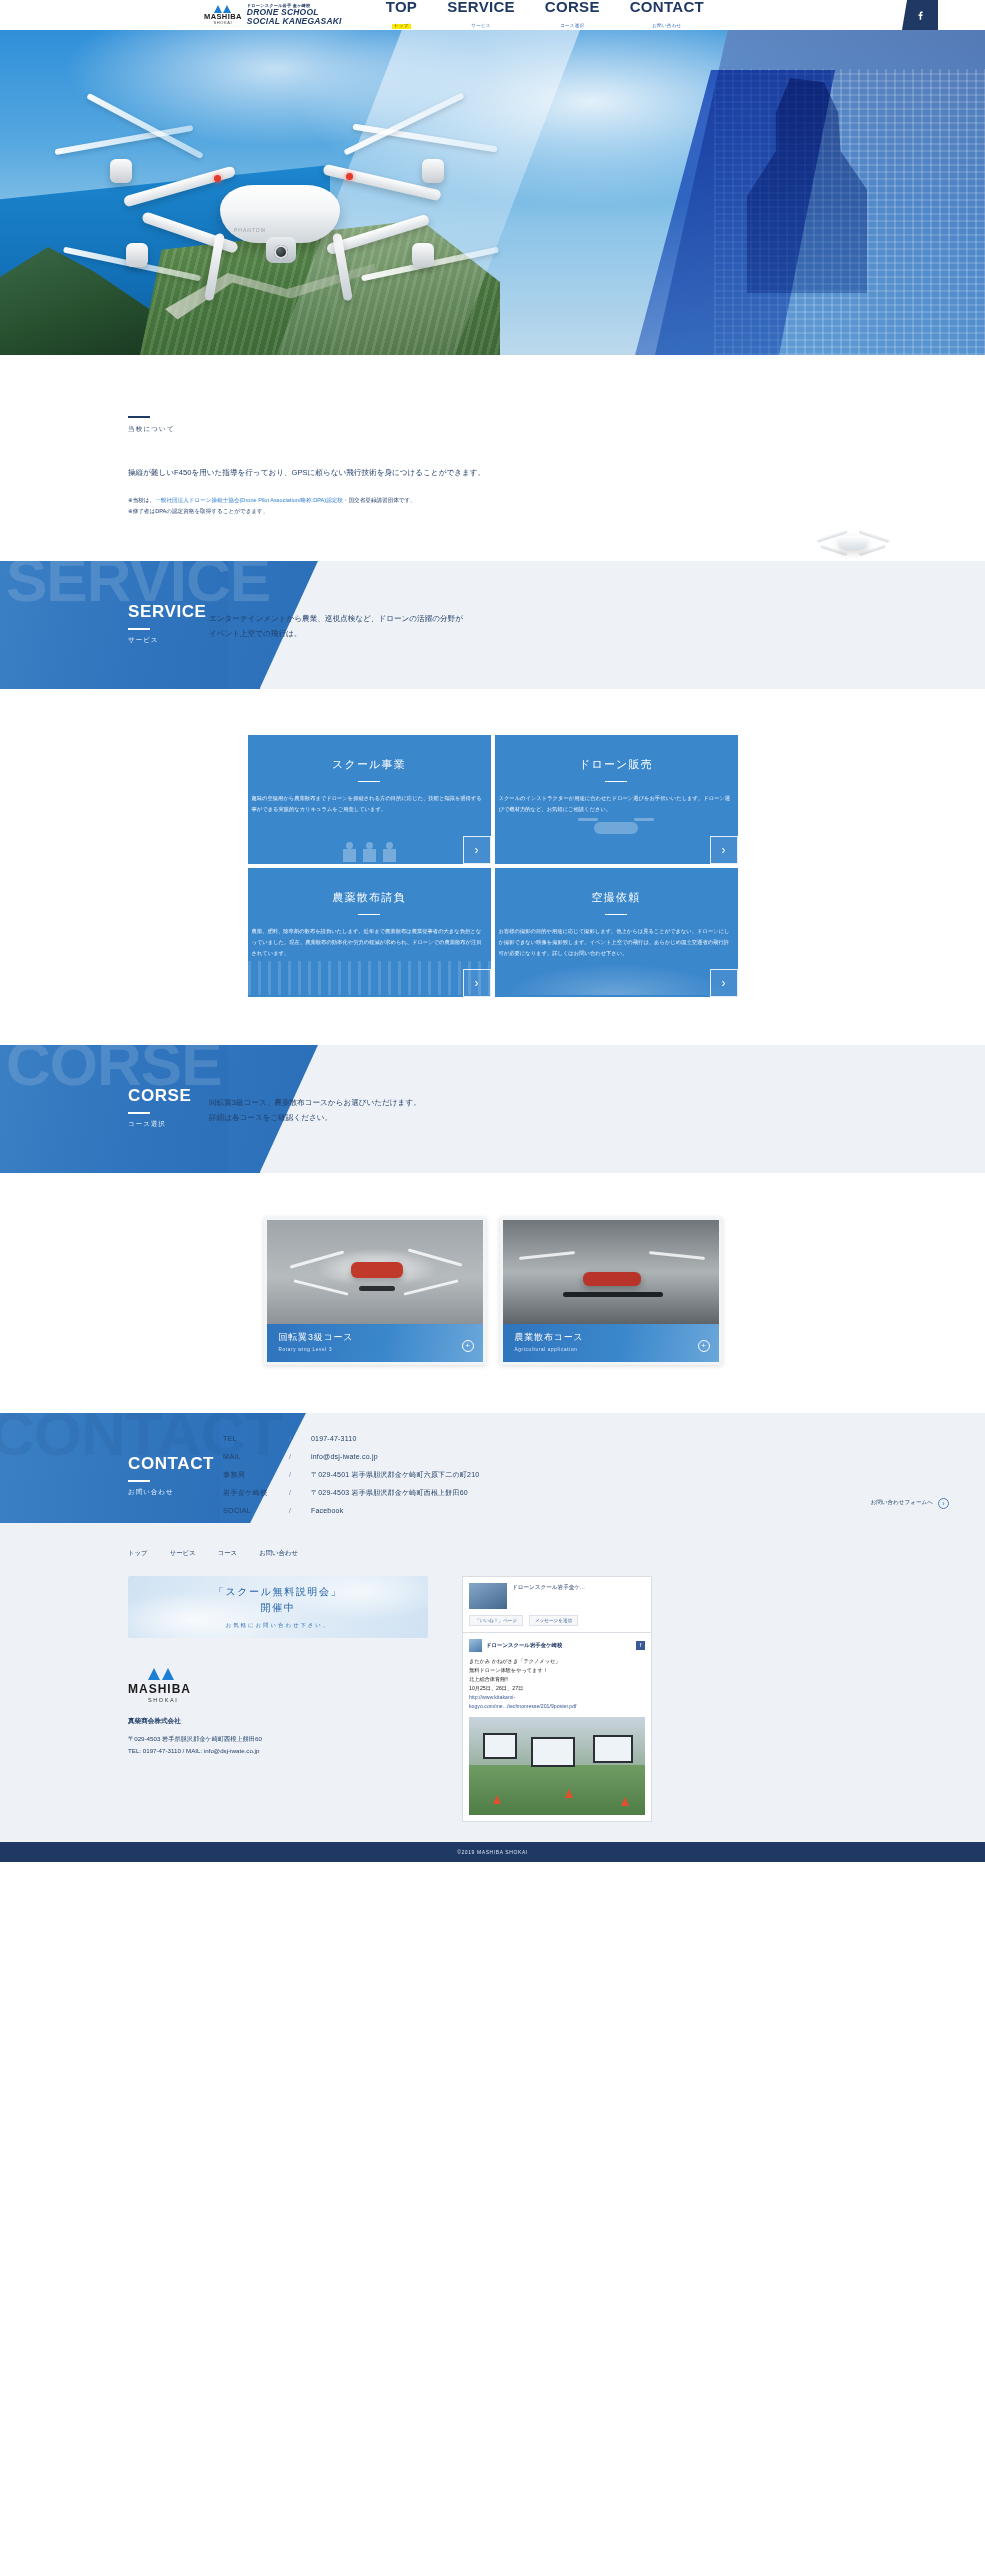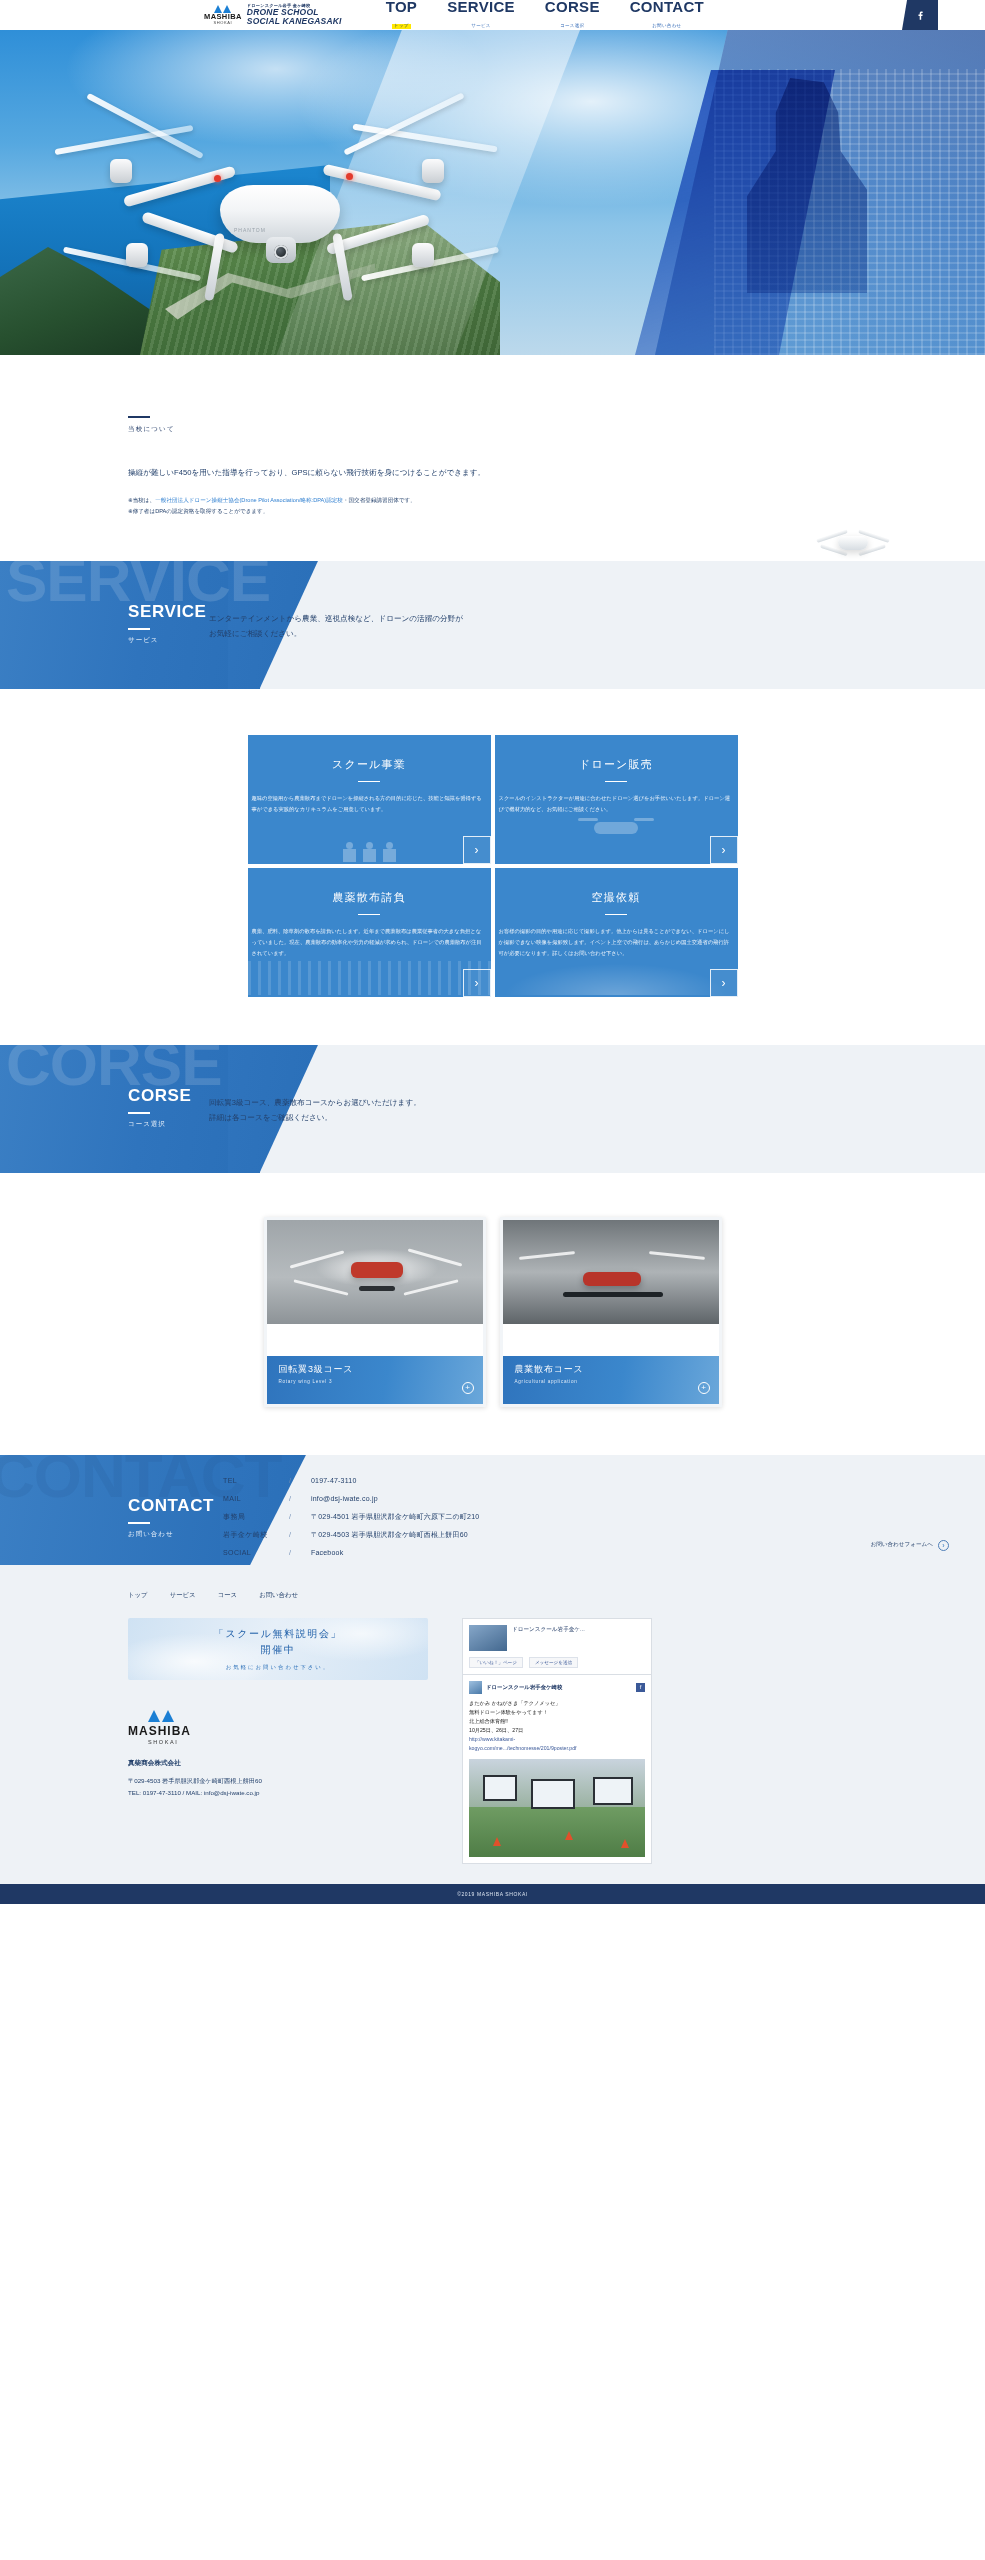--- a/index.html
+++ b/index.html
@@ -225,21 +225,21 @@
   .course-grid { width:460px; margin:0 auto; display:flex; gap:14px; justify-content:center; }
   .course-card { width:222px; background:#fff; border:3px solid #f2f5f8; box-shadow:0 1px 5px rgba(0,0,0,.14); }
   .course-img { height:104px; position:relative; overflow:hidden; background:#b9bec2; }
   .ci-a { background:linear-gradient(180deg,#9fa5a9 0%,#b6bbbe 55%,#8d9397 100%); }
   .ci-b { background:linear-gradient(180deg,#6f7579 0%,#aeb3b6 50%,#5e6468 100%); }
   .ci-a:before{content:"";position:absolute;left:40px;top:26px;width:140px;height:44px;
     background:radial-gradient(ellipse at 50% 50%, rgba(255,255,255,.85), rgba(255,255,255,0) 62%);}
   .ci-red { position:absolute; left:84px; top:42px; width:52px; height:16px; background:#c0392b; border-radius:6px; box-shadow:0 3px 7px rgba(0,0,0,.28);}
   .ci-prop { position:absolute; height:3px; width:56px; background:rgba(255,255,255,.8); border-radius:3px;}
   .ci-bar { position:absolute; height:5px; background:#2b2f33; border-radius:3px; }
-  .course-cap { position:relative; height:48px; background:linear-gradient(100deg,#2f74bd 0%,#3b87cc 55%,#6aa7da 100%); color:#fff; padding:7px 0 0 12px;margin-top:32px;}
+  .course-cap { position:relative; height:38px; background:linear-gradient(100deg,#2f74bd 0%,#3b87cc 55%,#6aa7da 100%); color:#fff; padding:7px 0 0 12px;}
   .course-cap .t { font-size:9px; letter-spacing:.8px; }
   .course-cap .s { font-size:4.6px; letter-spacing:.7px; color:#dfeaf6; margin-top:3px; }
   .cap-plus { position:absolute; right:9px; bottom:10px; width:12px; height:12px; border-radius:50%; border:1px solid #fff; display:flex; align-items:center; justify-content:center; font-size:8px; line-height:1;}
 
   
   .contact-band { position:relative; height:110px; overflow:hidden; background:#eef2f6; }
   .contact-band .wedge { position:absolute; left:0; top:0; width:250px; height:100%; background:linear-gradient(100deg,#3b7fc4,#2a6fb8);}
   .contact-band .wedge:after{content:"";position:absolute;right:-56px;top:0;width:86px;height:100%;background:linear-gradient(100deg,#2f74bd,#2a6fb8);clip-path:polygon(0 0,100% 0,35% 100%,0 100%);}
   .contact-rows { position:absolute; left:223px; top:22px; z-index:4; }
   .crow { display:flex; font-size:7px; color:#23406b; line-height:1; margin-bottom:11px; }
@@ -410,21 +410,21 @@
     <div class="rightbg"></div>
     <div class="wedge"></div>
     <div class="ghost">SERVICE</div>
     <div class="sec-title-wrap">
       <div class="sec-title">SERVICE</div>
       <div class="sec-rule"></div>
       <div class="sec-sub">サービス</div>
     </div>
     <div class="sec-lead">
       <div>エンターテインメントから農業、巡視点検など、ドローンの活躍の分野が</div>
-      <div>お気軽にご相談ください。</div>
+      <div>イベント上空での飛行は。</div>
     </div>
   </section>
 
   <section class="svc-area">
     <div class="svc-grid">
 
       <div class="svc-card">
         <div class="ct">スクール事業</div>
         <div class="cr"></div>
         <div class="cb">趣味の空撮用から農薬散布までドローンを操縦される方の目的に応じた、技能と知識を習得する事ができる実践的なカリキュラムをご用意しています。</div>

